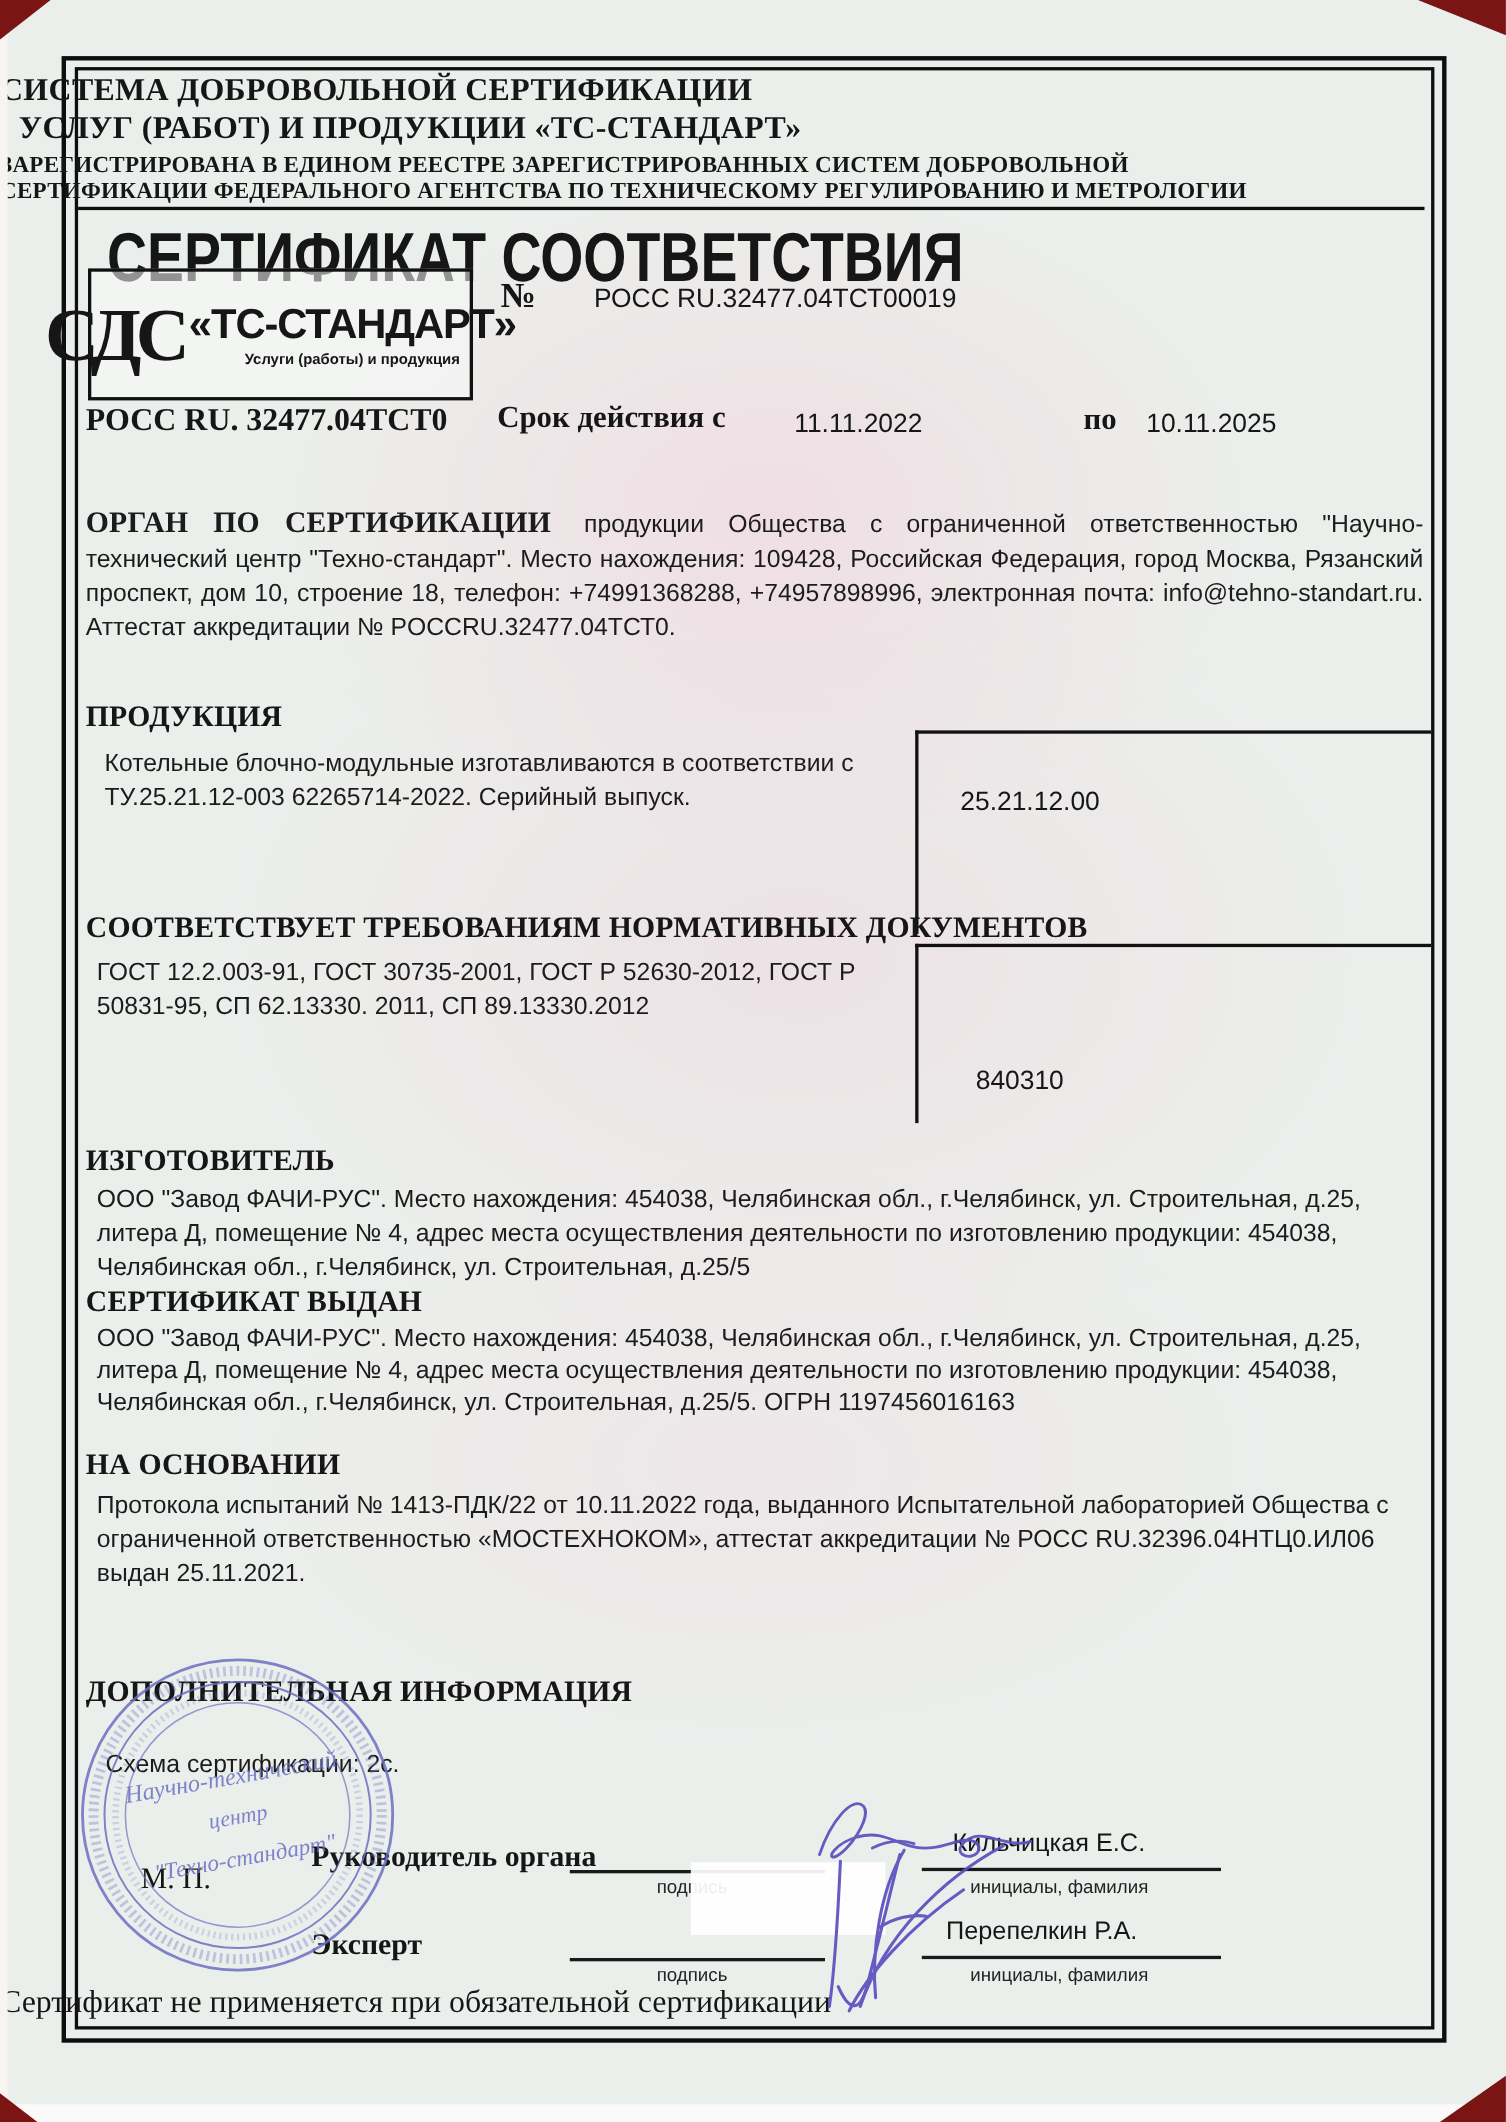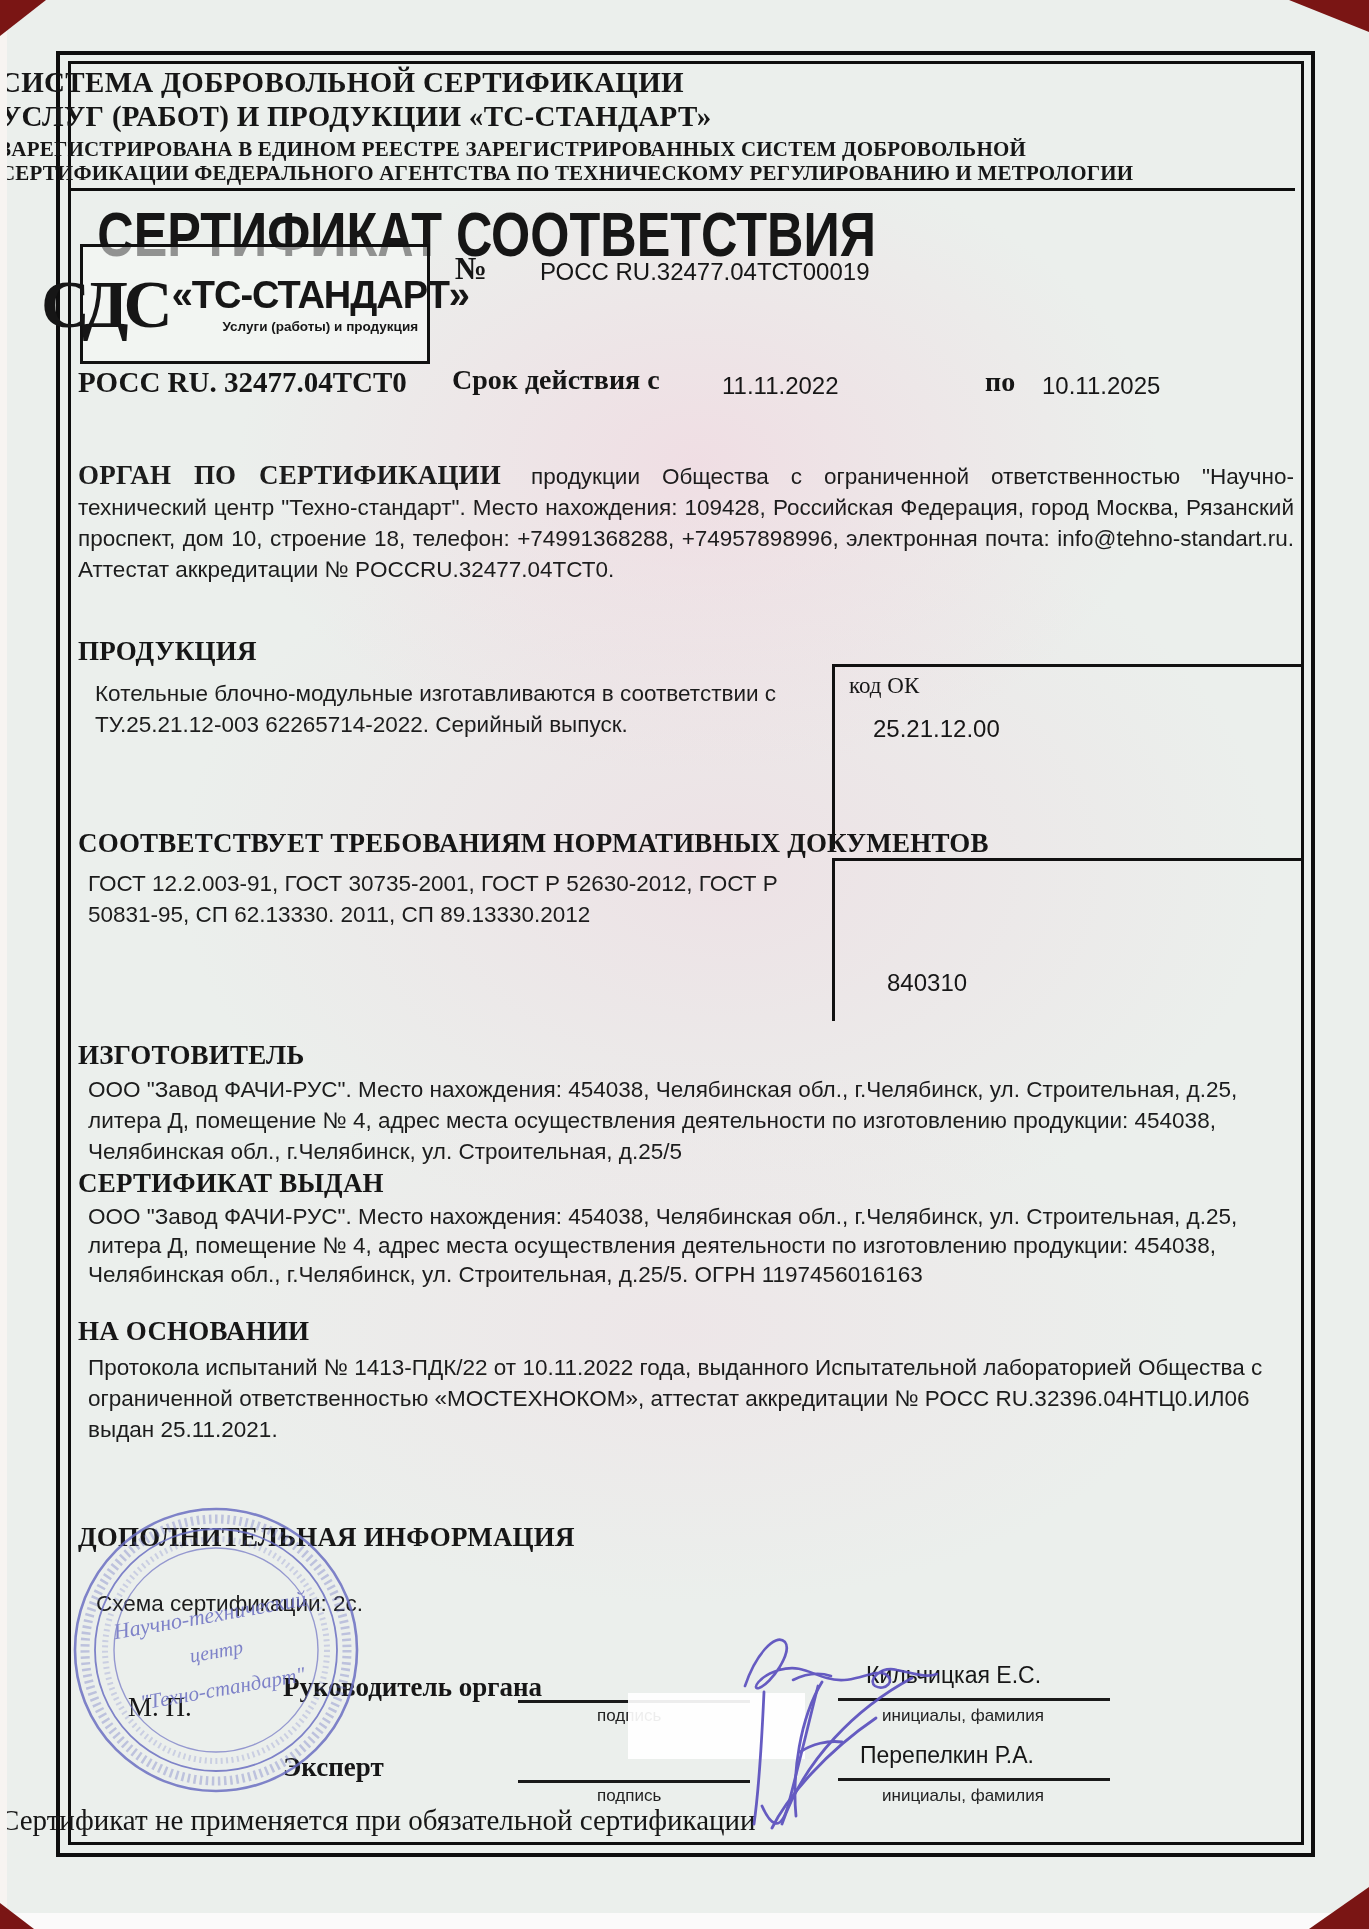--- a/index.html
+++ b/index.html
@@ -57,21 +57,21 @@
 <div class="edge-bottom"></div>
 <div class="corner corner-tl"></div>
 <div class="corner corner-tr"></div>
 <div class="corner corner-bl"></div>
 <div class="corner corner-br"></div>
 
 <div class="frame-outer"></div>
 <div class="frame-inner"></div>
 
 <div class="abs center serifB hdr12" style="top:66px;">СИСТЕМА ДОБРОВОЛЬНОЙ СЕРТИФИКАЦИИ</div>
-<div class="abs center serifB hdr12" style="top:100px;">УСЛУГ (РАБОТ) И ПРОДУКЦИИ «ТС-СТАНДАРТ»</div>
+<div class="abs center serifB hdr12" style="top:100px;padding-left:17px;">УСЛУГ (РАБОТ) И ПРОДУКЦИИ «ТС-СТАНДАРТ»</div>
 <div class="abs center serifB hdr34" style="top:137px;">ЗАРЕГИСТРИРОВАНА В ЕДИНОМ РЕЕСТРЕ ЗАРЕГИСТРИРОВАННЫХ СИСТЕМ ДОБРОВОЛЬНОЙ</div>
 <div class="abs center serifB hdr34" style="top:161px;">СЕРТИФИКАЦИИ ФЕДЕРАЛЬНОГО АГЕНТСТВА ПО ТЕХНИЧЕСКОМУ РЕГУЛИРОВАНИЮ И МЕТРОЛОГИИ</div>
 <div class="hr-top"></div>
 
 <div class="abs center" style="top:198px;">
   <span class="title-span">СЕРТИФИКАТ СООТВЕТСТВИЯ</span>
 </div>
 
 <div class="logo-box">
   <span class="logo-abbr">СДС</span>
@@ -89,21 +89,20 @@
 <div class="abs serifB" style="left:985px;top:366px;font-size:28px;">по</div>
 <div class="abs sans" style="left:1042px;top:372px;font-size:24px;">10.11.2025</div>
 
 <div class="abs bodytxt just" style="left:78px;top:460px;width:1216px;">
   <span class="hd" style="margin-right:30px;">ОРГАН ПО СЕРТИФИКАЦИИ</span><span>продукции Общества с ограниченной ответственностью "Научно-технический центр "Техно-стандарт". Место нахождения: 109428, Российская Федерация, город Москва, Рязанский проспект, дом 10, строение 18, телефон: +74991368288, +74957898996, электронная почта: info@tehno-standart.ru. Аттестат аккредитации № POCCRU.32477.04ТСТ0.</span>
 </div>
 
 <div class="abs hd" style="left:78px;top:636px;">ПРОДУКЦИЯ</div>
 <div class="abs bodytxt" style="left:95px;top:678px;width:712px;">Котельные блочно-модульные изготавливаются в соответствии с ТУ.25.21.12-003 62265714-2022.  Серийный выпуск.</div>
 <div class="codebox" style="left:832px;top:664px;width:466px;height:182px;">
-  <div class="code-label">код ОК</div>
   <div class="code-value" style="left:38px;top:48px;">25.21.12.00</div>
 </div>
 
 <div class="abs hd" style="left:78px;top:828px;">СООТВЕТСТВУЕТ ТРЕБОВАНИЯМ НОРМАТИВНЫХ ДОКУМЕНТОВ</div>
 <div class="abs bodytxt" style="left:88px;top:868px;width:724px;">ГОСТ 12.2.003-91, ГОСТ 30735-2001, ГОСТ Р 52630-2012, ГОСТ Р 50831-95, СП 62.13330. 2011, СП 89.13330.2012</div>
 <div class="codebox" style="left:832px;top:858px;width:466px;height:160px;">
   <div class="code-value" style="left:52px;top:64px;margin-top:44px;">840310</div>
 </div>
 
 <div class="abs hd" style="left:78px;top:1040px;">ИЗГОТОВИТЕЛЬ</div>

